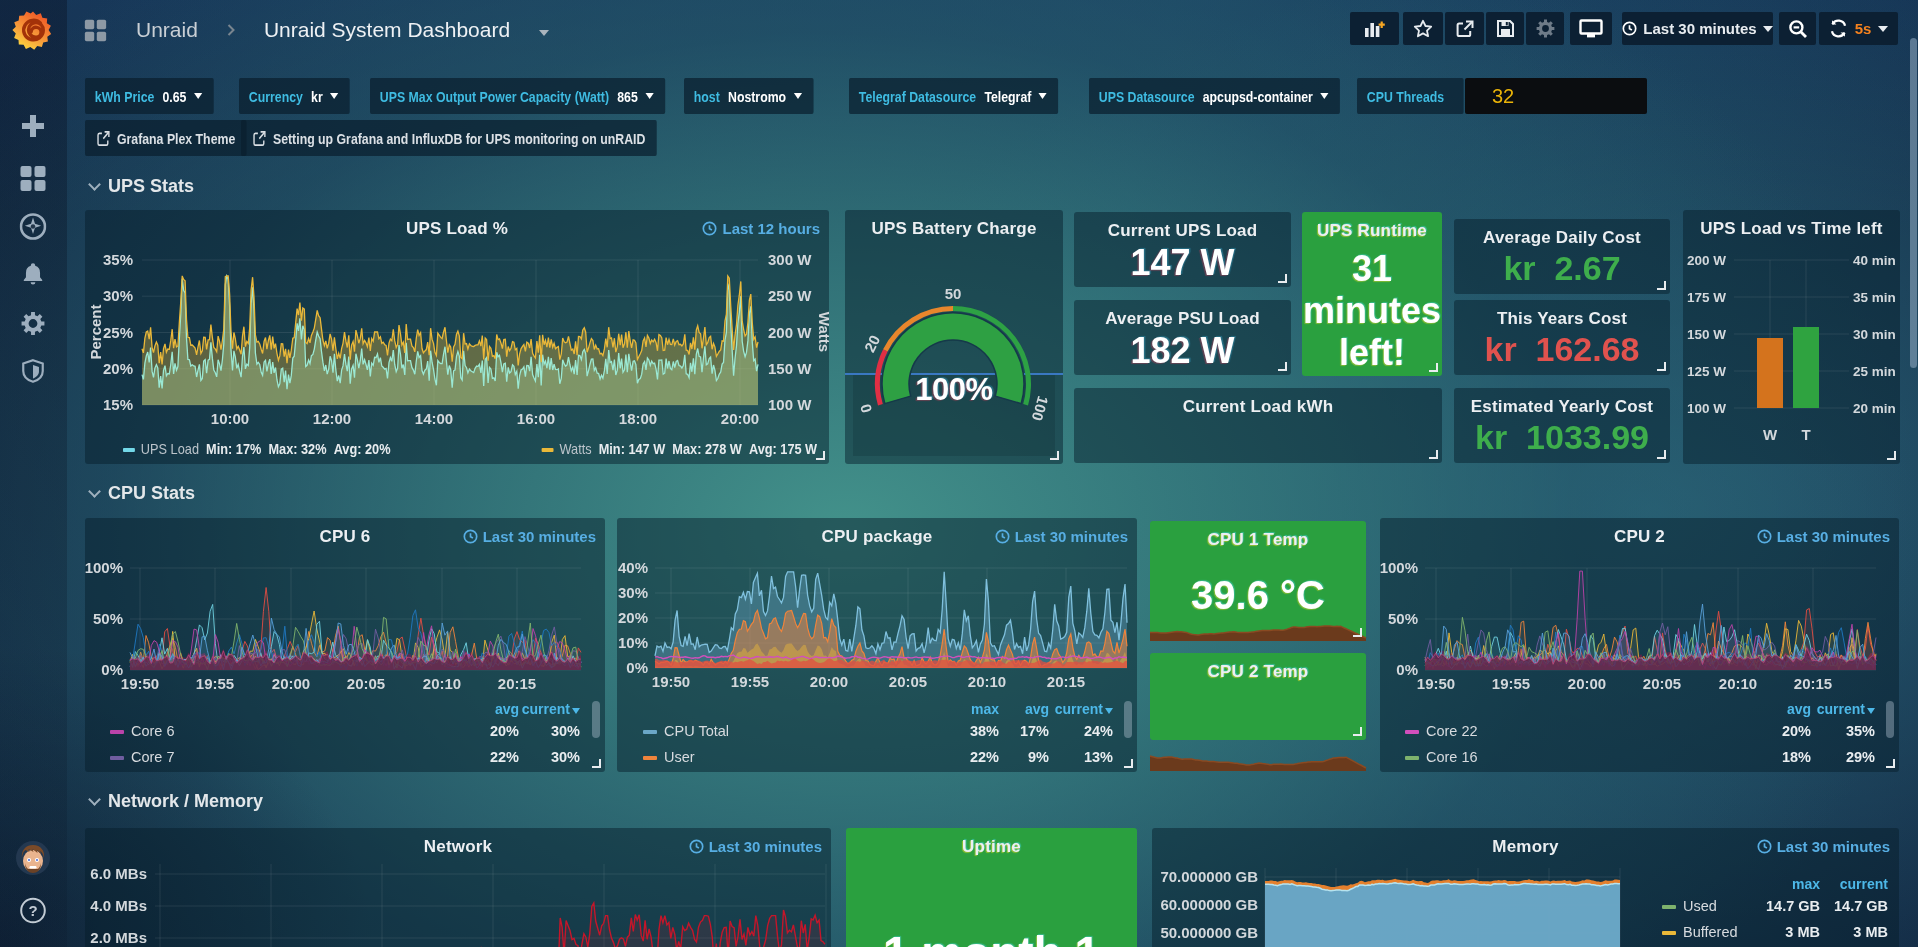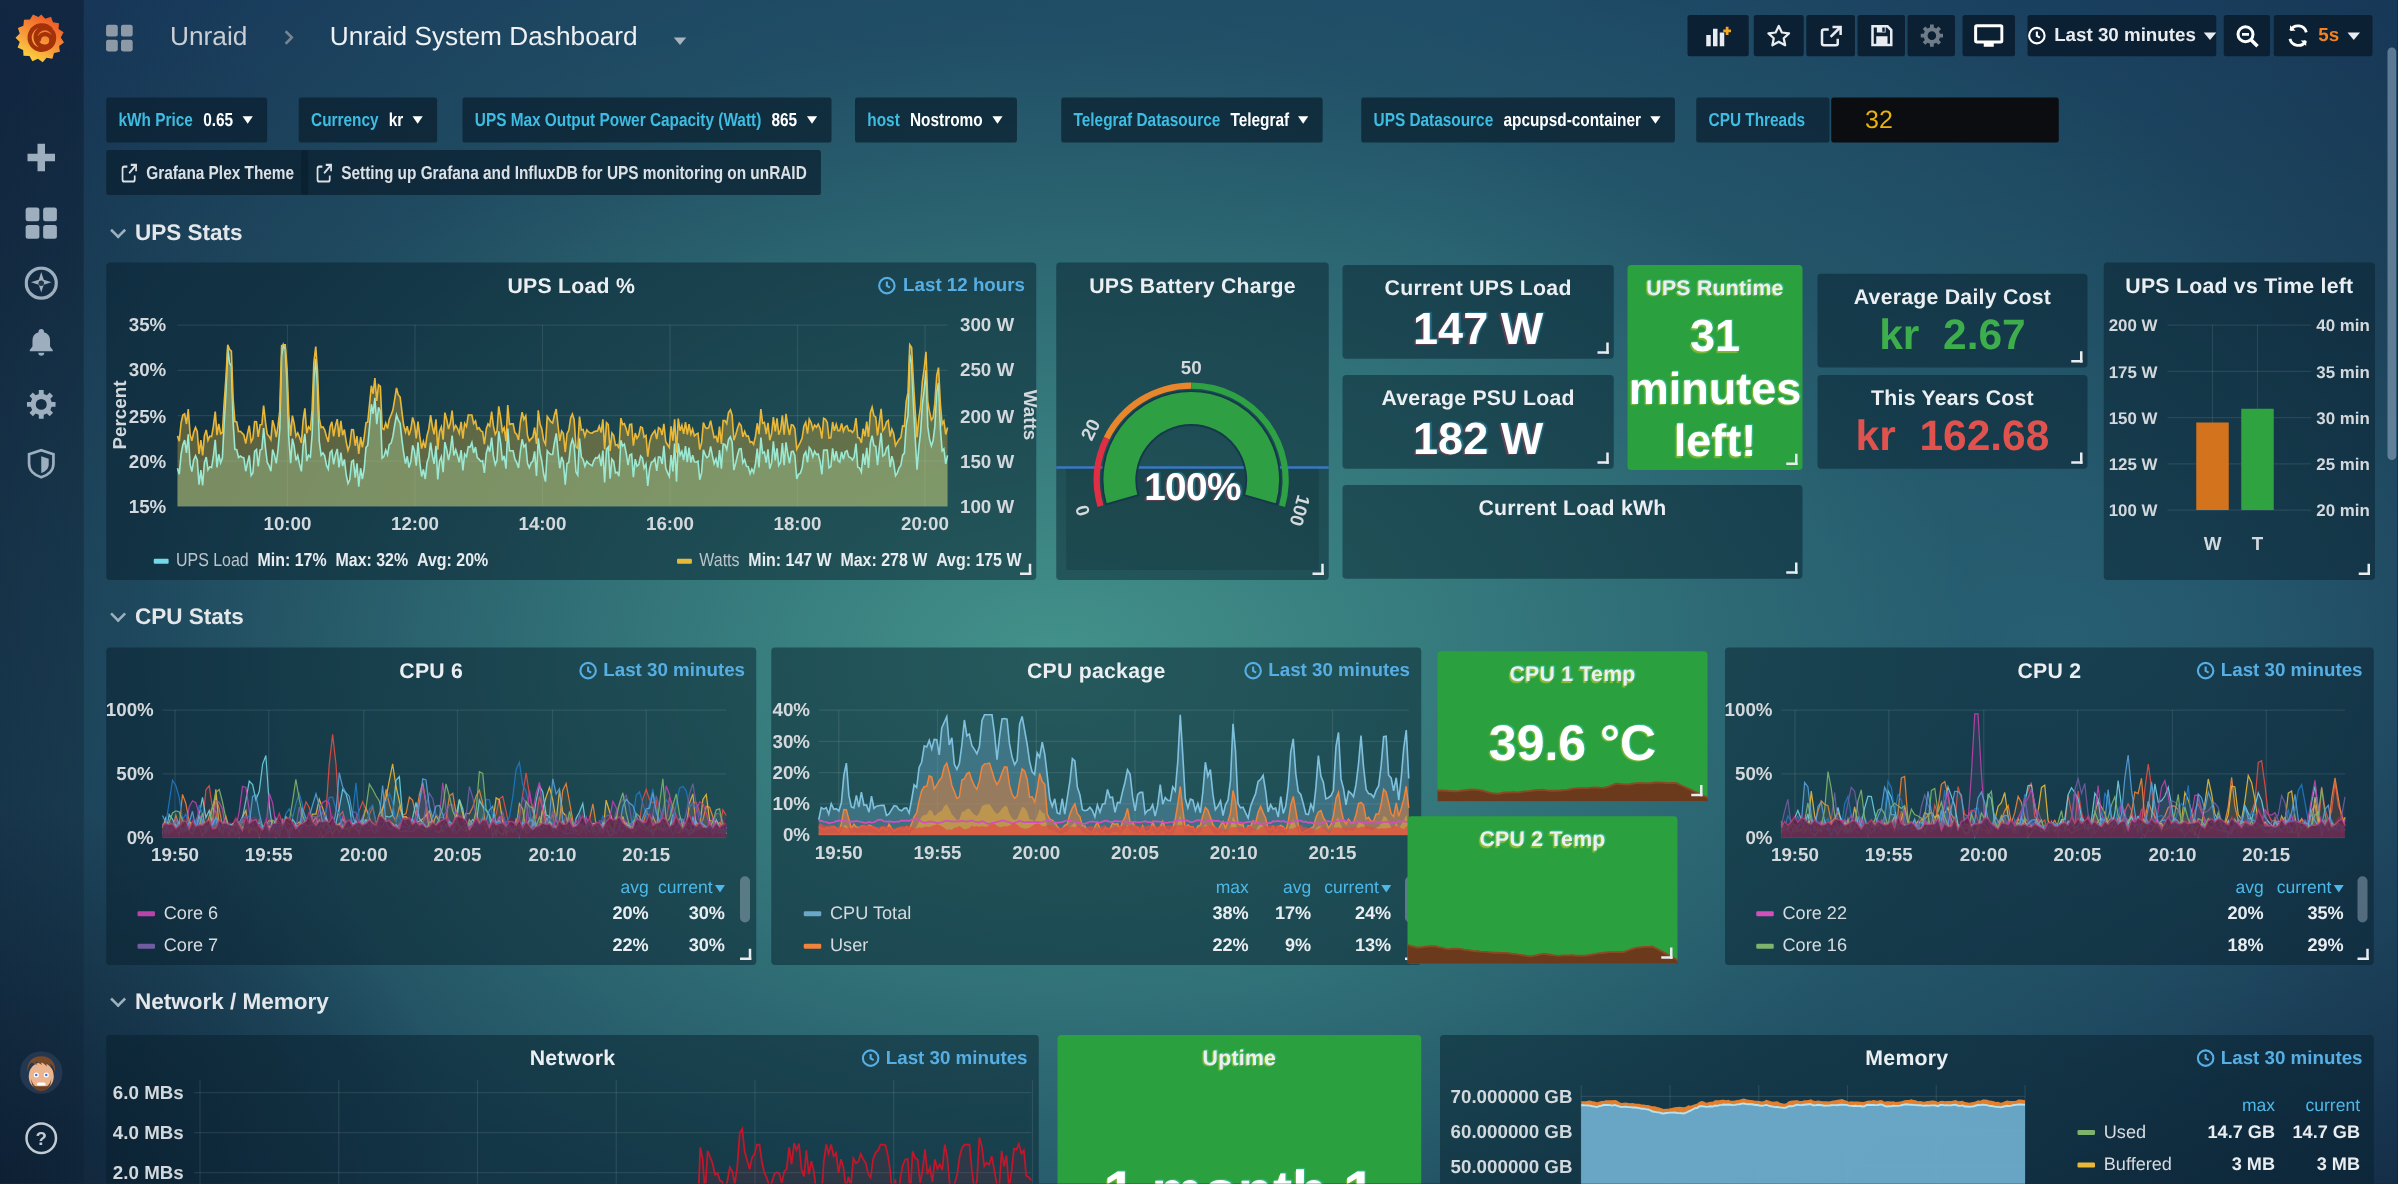--- a/index.html
+++ b/index.html
@@ -36,21 +36,21 @@
 .navbtn{position:absolute;top:12px;height:33px;background:#0c2033;border-radius:2px;display:flex;align-items:center;justify-content:center;color:#e8ecf0;white-space:nowrap}
 .caret{width:0;height:0;border-left:5px solid transparent;border-right:5px solid transparent;border-top:6px solid currentColor;display:inline-block}
 .vbox{position:absolute;height:36px;background:rgba(10,31,46,.72);border-radius:2px;display:flex;align-items:center;font-size:15px;font-weight:700;white-space:nowrap;transform:scaleX(.82);transform-origin:0 50%;padding-right:4px}
 .vbox .lab{color:#3fbce2;margin:0 10px 0 12px}
 .vbox .val{color:#fff;margin-right:9px}
 .vbox .caret{color:#fff;border-top-width:6px;margin-right:10px}
 .lnk{position:absolute;height:36px;background:rgba(10,31,46,.72);border-radius:2px;display:flex;align-items:center;font-size:15px;font-weight:700;color:#dbe0e5;gap:8px;padding:0 14px;white-space:nowrap;transform:scaleX(.82);transform-origin:0 50%}
 .leg{position:absolute;font-size:15px;color:#bcc4cb;white-space:nowrap;transform:scaleX(.85)}
 .leg b{color:#e8ecef;font-weight:700}
 .sw{display:inline-block;width:14px;height:4px;border-radius:1px;vertical-align:middle;margin-right:7px}
-.lt{position:absolute;font-size:14px;font-weight:400;color:#4db8e8}
+.lt{position:absolute;font-size:14px;font-weight:700;color:#4db8e8}
 .lrow{position:absolute;font-size:14.5px;color:#d7dbdf;white-space:nowrap}
 .lval{position:absolute;font-size:14.5px;font-weight:700;color:#e9edf0;text-align:right}
 .scrollthumb{position:absolute;border-radius:4px;background:rgba(190,205,220,.38)}
 </style></head>
 <body>
 <div id="page">
 
 <div class="sidebar"></div>
 <svg class="sb-ic" style="top:8px" width="46" height="46" viewBox="0 0 46 46">
   <defs>
@@ -316,20 +316,24 @@
   <div class="ptitle">Current Load kWh</div>
 </div>
 <div class="panel rsz" style="left:1454px;top:219px;width:216px;height:75px">
   <div class="ptitle">Average Daily Cost</div>
       <div class="statv green" style="top:30px;font-size:34px">kr&nbsp; 2.67</div>
 </div>
 <div class="panel rsz" style="left:1454px;top:300px;width:216px;height:75px">
   <div class="ptitle">This Years Cost</div>
       <div class="statv red" style="top:30px;font-size:34px">kr&nbsp; 162.68</div>
 </div>
+<div class="panel rsz" style="left:1454px;top:388px;width:216px;height:75px">
+  <div class="ptitle">Estimated Yearly Cost</div>
+      <div class="statv green" style="top:30px;font-size:34px">kr&nbsp; 1033.99</div>
+</div>
 <div class="panel rsz" style="left:1683px;top:210px;width:217px;height:254px">
   <div class="ptitle">UPS Load vs Time left</div>
   <svg class="chart" width="217" height="254">
         <line x1="51" y1="50" x2="166" y2="50" class="gl"></line>
         <text x="43" y="55" class="axs" text-anchor="end">200 W</text>
         <text x="170" y="55" class="axs">40 min</text>
         <line x1="51" y1="87" x2="166" y2="87" class="gl"></line>
         <text x="43" y="92" class="axs" text-anchor="end">175 W</text>
         <text x="170" y="92" class="axs">35 min</text>
         <line x1="51" y1="124" x2="166" y2="124" class="gl"></line>
@@ -460,21 +464,21 @@
 </div>
 
 <div class="panel grn rsz" style="left:1150px;top:521px;width:216px;height:120px">
   <div class="ptitle">CPU 1 Temp</div>
   <div class="statv" style="top:52px;font-size:40px">39.6 °C</div>
   <svg class="chart" width="216" height="120">
         <path d="M0.0,120.0 L0,111.4 1.8,111.4 3.6,111.4 5.4,111.5 7.3,111.6 9.1,111.8 10.9,111.9 12.7,112 14.5,112.1 16.3,112 18.2,111.7 20,111.4 21.8,111.2 23.6,111 25.4,110.8 27.2,110.6 29,110.7 30.9,110.8 32.7,111 34.5,111.3 36.3,111.6 38.1,112.1 39.9,112.7 41.7,113.2 43.6,113.6 45.4,113.8 47.2,114 49,114 50.8,113.6 52.6,113.2 54.5,113 56.3,113 58.1,112.9 59.9,112.8 61.7,112.8 63.5,112.9 65.3,112.8 67.2,112.5 69,112.2 70.8,112.1 72.6,111.9 74.4,111.7 76.2,111.4 78.1,111.2 79.9,111 81.7,111 83.5,110.8 85.3,111 87.1,111.3 88.9,111.5 90.8,111.6 92.6,111.5 94.4,111.6 96.2,111.5 98,111.4 99.8,111.2 101.6,111.1 103.5,110.9 105.3,110.6 107.1,110.2 108.9,109.9 110.7,109.7 112.5,109.6 114.4,109.5 116.2,109.5 118,109.5 119.8,109.5 121.6,109.3 123.4,109.1 125.2,109 127.1,109 128.9,109.1 130.7,109.3 132.5,109.3 134.3,109 136.1,108.6 137.9,107.9 139.8,107.2 141.6,106.4 143.4,106 145.2,106.1 147,106.3 148.8,106.5 150.7,106.6 152.5,106.6 154.3,106.4 156.1,106 157.9,105.7 159.7,105.5 161.5,105.4 163.4,105.6 165.2,105.6 167,105.7 168.8,105.6 170.6,105.6 172.4,105.2 174.3,105 176.1,105 177.9,105 179.7,105.1 181.5,105.2 183.3,105.4 185.1,105.5 187,105.3 188.8,105.4 190.6,105.3 192.4,106.1 194.2,107 196,107.8 197.8,108.6 199.7,109.5 201.5,110.3 203.3,111.1 205.1,112 206.9,112.8 208.7,113.7 210.6,114.5 212.4,115.3 214.2,116.2 216,117 L216.0,120.0 Z" fill="#6b3a1c" fill-opacity="1"></path>
         <path d="M0,111.4 L1.8,111.4 L3.6,111.4 L5.4,111.5 L7.3,111.6 L9.1,111.8 L10.9,111.9 L12.7,112 L14.5,112.1 L16.3,112 L18.2,111.7 L20,111.4 L21.8,111.2 L23.6,111 L25.4,110.8 L27.2,110.6 L29,110.7 L30.9,110.8 L32.7,111 L34.5,111.3 L36.3,111.6 L38.1,112.1 L39.9,112.7 L41.7,113.2 L43.6,113.6 L45.4,113.8 L47.2,114 L49,114 L50.8,113.6 L52.6,113.2 L54.5,113 L56.3,113 L58.1,112.9 L59.9,112.8 L61.7,112.8 L63.5,112.9 L65.3,112.8 L67.2,112.5 L69,112.2 L70.8,112.1 L72.6,111.9 L74.4,111.7 L76.2,111.4 L78.1,111.2 L79.9,111 L81.7,111 L83.5,110.8 L85.3,111 L87.1,111.3 L88.9,111.5 L90.8,111.6 L92.6,111.5 L94.4,111.6 L96.2,111.5 L98,111.4 L99.8,111.2 L101.6,111.1 L103.5,110.9 L105.3,110.6 L107.1,110.2 L108.9,109.9 L110.7,109.7 L112.5,109.6 L114.4,109.5 L116.2,109.5 L118,109.5 L119.8,109.5 L121.6,109.3 L123.4,109.1 L125.2,109 L127.1,109 L128.9,109.1 L130.7,109.3 L132.5,109.3 L134.3,109 L136.1,108.6 L137.9,107.9 L139.8,107.2 L141.6,106.4 L143.4,106 L145.2,106.1 L147,106.3 L148.8,106.5 L150.7,106.6 L152.5,106.6 L154.3,106.4 L156.1,106 L157.9,105.7 L159.7,105.5 L161.5,105.4 L163.4,105.6 L165.2,105.6 L167,105.7 L168.8,105.6 L170.6,105.6 L172.4,105.2 L174.3,105 L176.1,105 L177.9,105 L179.7,105.1 L181.5,105.2 L183.3,105.4 L185.1,105.5 L187,105.3 L188.8,105.4 L190.6,105.3 L192.4,106.1 L194.2,107 L196,107.8 L197.8,108.6 L199.7,109.5 L201.5,110.3 L203.3,111.1 L205.1,112 L206.9,112.8 L208.7,113.7 L210.6,114.5 L212.4,115.3 L214.2,116.2 L216,117" fill="none" stroke="#8a4a22" stroke-width="1.5"></path>
       </svg>
 </div>
-<div class="panel grn rsz" style="left:1126px;top:653px;width:216px;height:118px">
+<div class="panel grn rsz" style="left:1150px;top:653px;width:216px;height:87px">
   <div class="ptitle">CPU 2 Temp</div>
   <svg class="chart" width="216" height="118">
         <path d="M0.0,118.0 L0,103 1.8,103.5 3.6,104 5.4,104.5 7.3,105 9.1,105 10.9,104.9 12.7,104.6 14.5,104.3 16.3,104.2 18.2,104 20,103.9 21.8,104 23.6,104.4 25.4,104.9 27.2,105.1 29,105.6 30.9,106.1 32.7,106.3 34.5,106.1 36.3,106 38.1,106 39.9,106 41.7,106.1 43.6,106.4 45.4,106.9 47.2,107 49,107.2 50.8,107.5 52.6,107.9 54.5,107.9 56.3,108 58.1,108.3 59.9,108.5 61.7,108.5 63.5,108.5 65.3,108.8 67.2,109 69,109.2 70.8,109.2 72.6,109.2 74.4,109.3 76.2,109.3 78.1,109.3 79.9,109.4 81.7,109.7 83.5,110.1 85.3,110.2 87.1,110.3 88.9,110.7 90.8,110.9 92.6,111.2 94.4,111.5 96.2,111.9 98,112 99.8,111.9 101.6,111.5 103.5,111.2 105.3,110.7 107.1,110.4 108.9,110.1 110.7,110.2 112.5,110.6 114.4,110.8 116.2,111.1 118,111.3 119.8,111.7 121.6,111.7 123.4,111.3 125.2,111.3 127.1,111.3 128.9,111.3 130.7,111.1 132.5,111.2 134.3,111.5 136.1,111.5 137.9,111.6 139.8,111.6 141.6,111.5 143.4,111.4 145.2,111 147,110.8 148.8,110.3 150.7,110.1 152.5,109.7 154.3,109.5 156.1,109.4 157.9,109 159.7,109 161.5,108.7 163.4,108.7 165.2,108.7 167,108.7 168.8,108.8 170.6,108.7 172.4,108.7 174.3,108.2 176.1,107.5 177.9,106.9 179.7,106.2 181.5,105.7 183.3,105.1 185.1,105 187,104.8 188.8,104.6 190.6,104.5 192.4,104.5 194.2,104.4 196,104.2 197.8,105.2 199.7,106.1 201.5,107.1 203.3,108.1 205.1,109.1 206.9,110.1 208.7,111.1 210.6,112 212.4,113 214.2,114 216,115 L216.0,118.0 Z" fill="#6b3a1c" fill-opacity="1"></path>
         <path d="M0,103 L1.8,103.5 L3.6,104 L5.4,104.5 L7.3,105 L9.1,105 L10.9,104.9 L12.7,104.6 L14.5,104.3 L16.3,104.2 L18.2,104 L20,103.9 L21.8,104 L23.6,104.4 L25.4,104.9 L27.2,105.1 L29,105.6 L30.9,106.1 L32.7,106.3 L34.5,106.1 L36.3,106 L38.1,106 L39.9,106 L41.7,106.1 L43.6,106.4 L45.4,106.9 L47.2,107 L49,107.2 L50.8,107.5 L52.6,107.9 L54.5,107.9 L56.3,108 L58.1,108.3 L59.9,108.5 L61.7,108.5 L63.5,108.5 L65.3,108.8 L67.2,109 L69,109.2 L70.8,109.2 L72.6,109.2 L74.4,109.3 L76.2,109.3 L78.1,109.3 L79.9,109.4 L81.7,109.7 L83.5,110.1 L85.3,110.2 L87.1,110.3 L88.9,110.7 L90.8,110.9 L92.6,111.2 L94.4,111.5 L96.2,111.9 L98,112 L99.8,111.9 L101.6,111.5 L103.5,111.2 L105.3,110.7 L107.1,110.4 L108.9,110.1 L110.7,110.2 L112.5,110.6 L114.4,110.8 L116.2,111.1 L118,111.3 L119.8,111.7 L121.6,111.7 L123.4,111.3 L125.2,111.3 L127.1,111.3 L128.9,111.3 L130.7,111.1 L132.5,111.2 L134.3,111.5 L136.1,111.5 L137.9,111.6 L139.8,111.6 L141.6,111.5 L143.4,111.4 L145.2,111 L147,110.8 L148.8,110.3 L150.7,110.1 L152.5,109.7 L154.3,109.5 L156.1,109.4 L157.9,109 L159.7,109 L161.5,108.7 L163.4,108.7 L165.2,108.7 L167,108.7 L168.8,108.8 L170.6,108.7 L172.4,108.7 L174.3,108.2 L176.1,107.5 L177.9,106.9 L179.7,106.2 L181.5,105.7 L183.3,105.1 L185.1,105 L187,104.8 L188.8,104.6 L190.6,104.5 L192.4,104.5 L194.2,104.4 L196,104.2 L197.8,105.2 L199.7,106.1 L201.5,107.1 L203.3,108.1 L205.1,109.1 L206.9,110.1 L208.7,111.1 L210.6,112 L212.4,113 L214.2,114 L216,115" fill="none" stroke="#8a4a22" stroke-width="1.5"></path>
       </svg>
 </div>
 
 <div class="panel rsz" style="left:1380px;top:518px;width:519px;height:254px">
   <div class="ptitle">CPU 2</div>
       <div class="tlabel"><svg width="15" height="15" viewBox="0 0 16 16">

